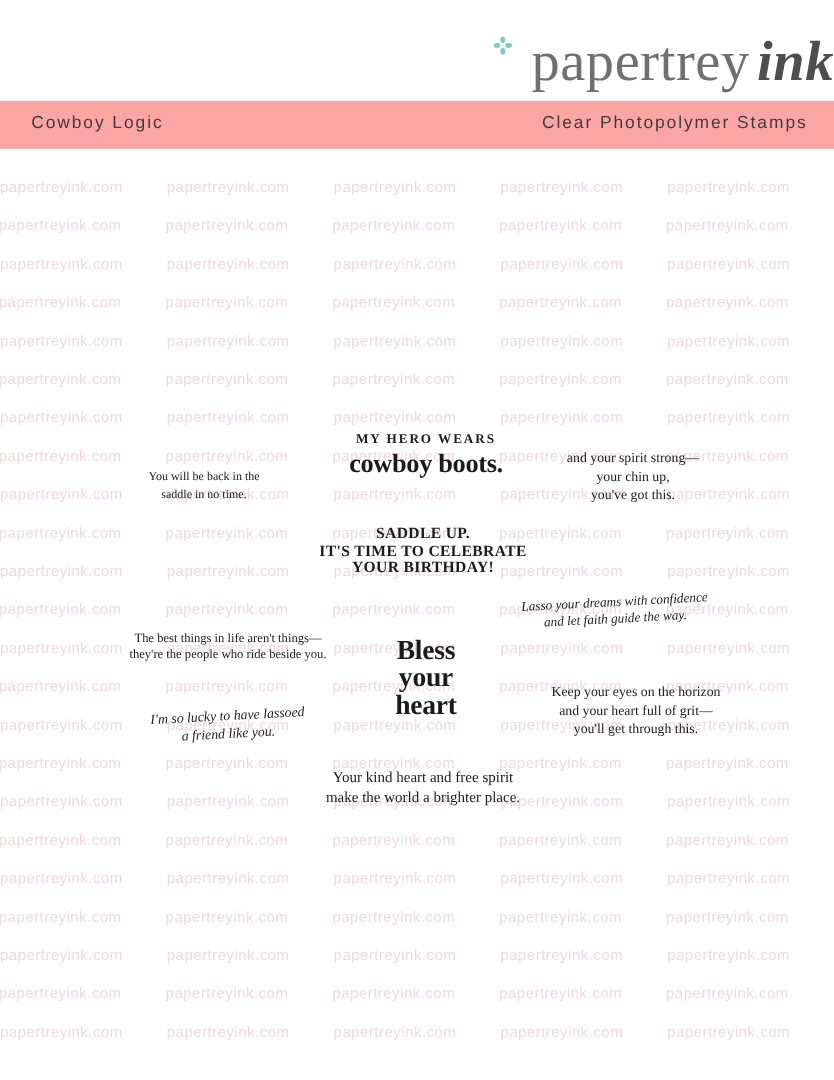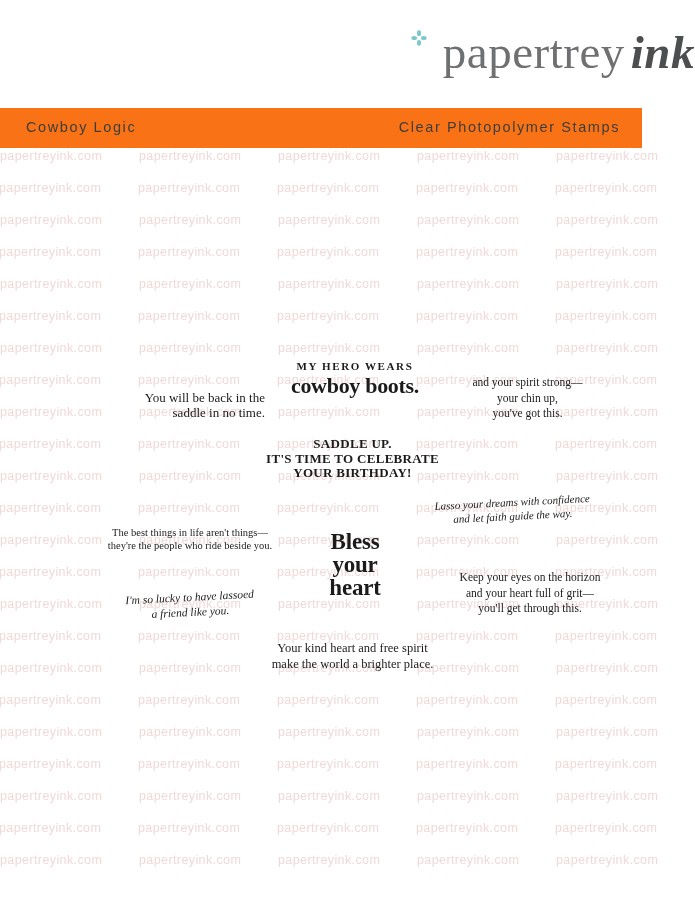--- a/index.html
+++ b/index.html
@@ -44,25 +44,25 @@
     top: 8px;
     left: 50%;
     margin-left: 63px;
     width: 16px;
     height: 16px;
   }
 
   
   .teal-bar {
     position: absolute;
-    top: 108px;
+    top: 84px;
     left: 0;
-    width: 642px;
+    width: 695px;
     height: 40px;
-    background: #f97316;
+    background: #fca5a5;
   }
   .teal-bar .left {
     position: absolute;
     left: 26px;
     top: 11px;
     font-size: 14.5px;
     letter-spacing: 1.6px;
     color: #3d3d3d;
     white-space: nowrap;
   }
@@ -133,23 +133,22 @@
     font-size: 22px;
     font-weight: bold;
     letter-spacing: -0.3px;
   }
 
   .s-saddle {
     left: 75px;
     top: 250px;
     width: 190px;
     font-family: "Liberation Serif", serif;
-    font-size: 13px;
+    font-size: 10px;
     line-height: 15px;
-    text-align: right;
   }
 
   .s-boots-up {
     left: 440px;
     top: 235px;
     width: 175px;
     font-family: "Liberation Serif", serif;
     font-size: 11.5px;
     line-height: 15.5px;
   }

